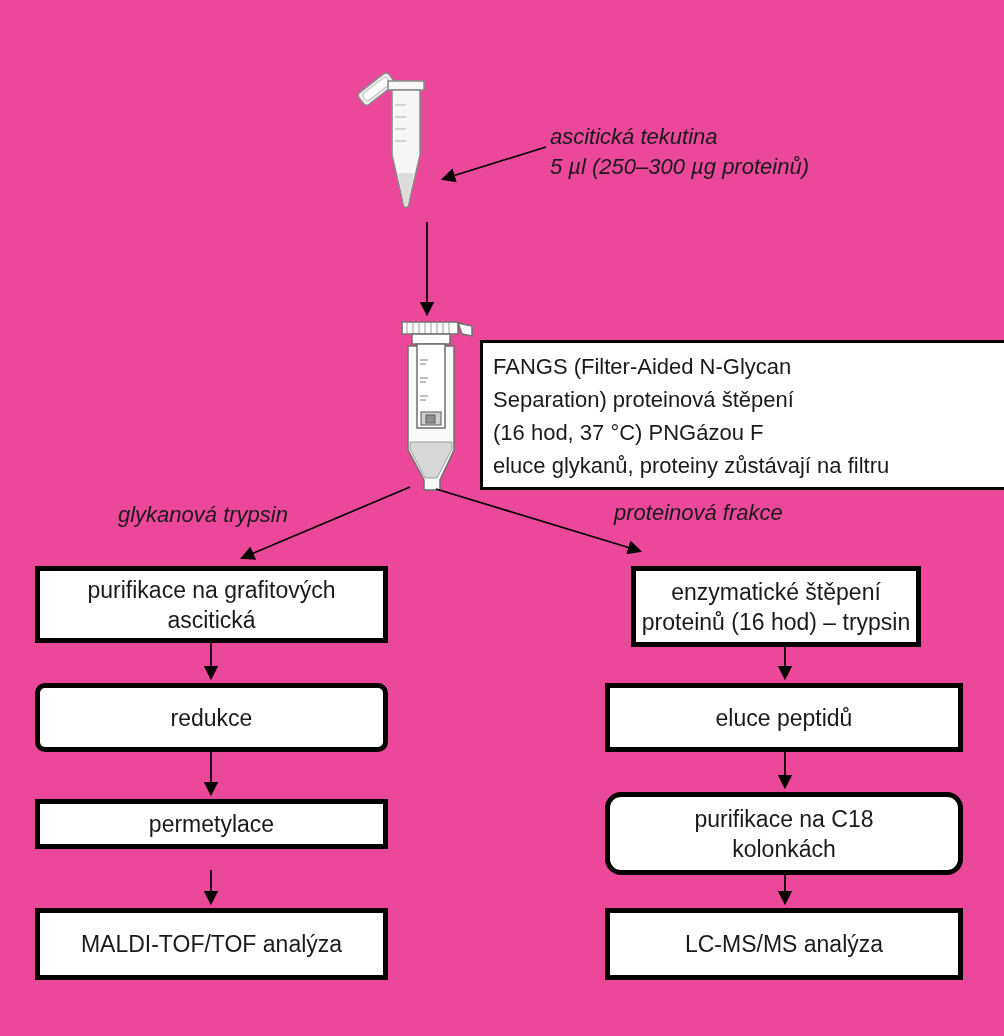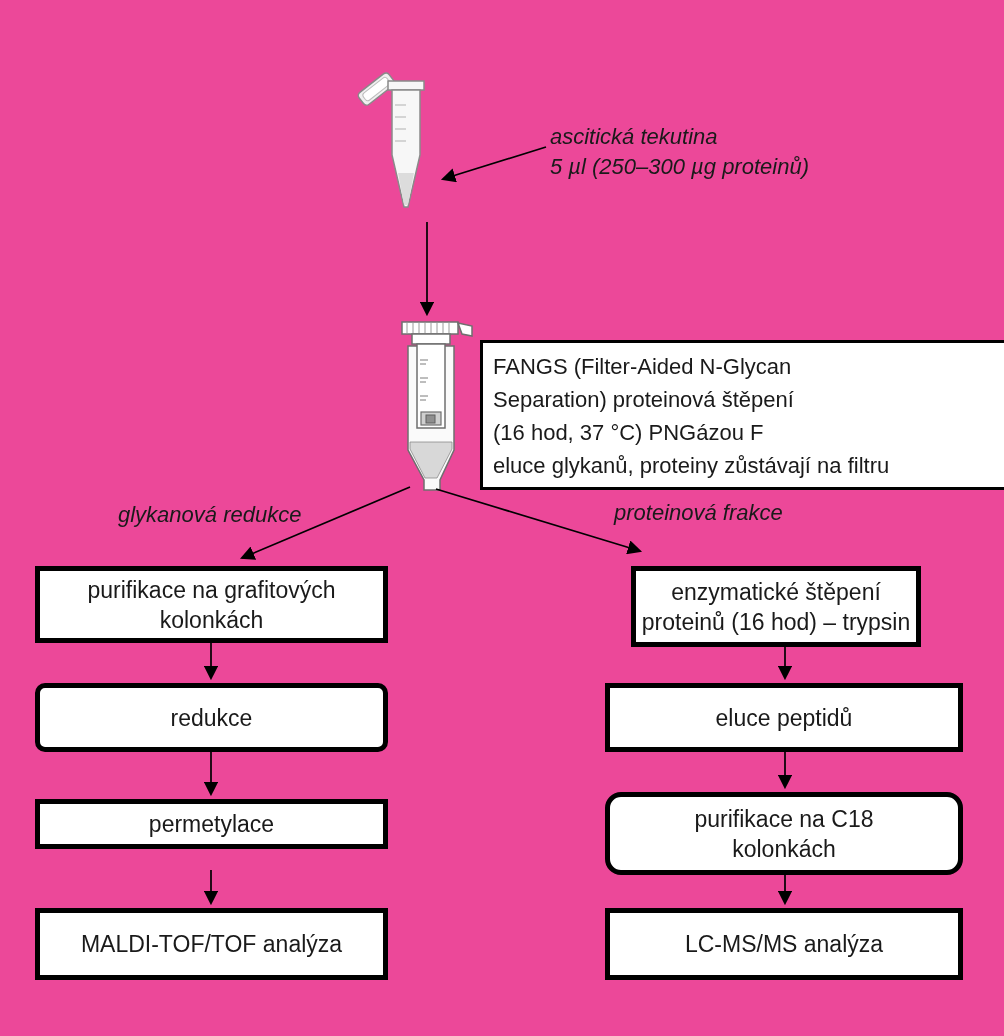--- a/index.html
+++ b/index.html
@@ -140,25 +140,25 @@
   <div class="italic-label" style="left:550px; top:122px; width:360px;">ascitická tekutina
 5 µl (250–300 µg proteinů)</div>
 
   <div class="fangs-box">
     <div>FANGS (Filter-Aided N-Glycan</div>
     <div>Separation) proteinová štěpení</div>
     <div>(16 hod, 37 °C) PNGázou F</div>
     <div>eluce glykanů, proteiny zůstávají na filtru</div>
   </div>
 
-  <div class="italic-label" style="left:118px; top:500px; width:220px;">glykanová redukce</div>
+  <div class="italic-label" style="left:118px; top:500px; width:220px;">glykanová trypsin</div>
   <div class="italic-label" style="left:614px; top:498px; width:220px;">proteinová frakce</div>
 
   <div class="step-box" style="left:35px; top:566px; width:353px; height:77px;">purifikace na grafitových
-kolonkách</div>
+ascitická</div>
   <div class="step-box" style="left:35px; top:683px; width:353px; height:69px;border-radius:10px;">redukce</div>
   <div class="step-box" style="left:35px; top:799px; width:353px; height:50px;text-align:center;">permetylace</div>
   <div class="step-box" style="left:35px; top:908px; width:353px; height:72px;">MALDI-TOF/TOF analýza</div>
 
   <div class="step-box" style="left:605px; top:566px; width:290px; height:81px;margin-left:26px;">enzymatické štěpení
 proteinů (16 hod) – trypsin</div>
   <div class="step-box" style="left:605px; top:683px; width:358px; height:69px;">eluce peptidů</div>
   <div class="step-box" style="left:605px; top:792px; width:358px; height:83px;border-radius:16px;">purifikace na C18
 kolonkách</div>
   <div class="step-box" style="left:605px; top:908px; width:358px; height:72px;">LC-MS/MS analýza</div>

